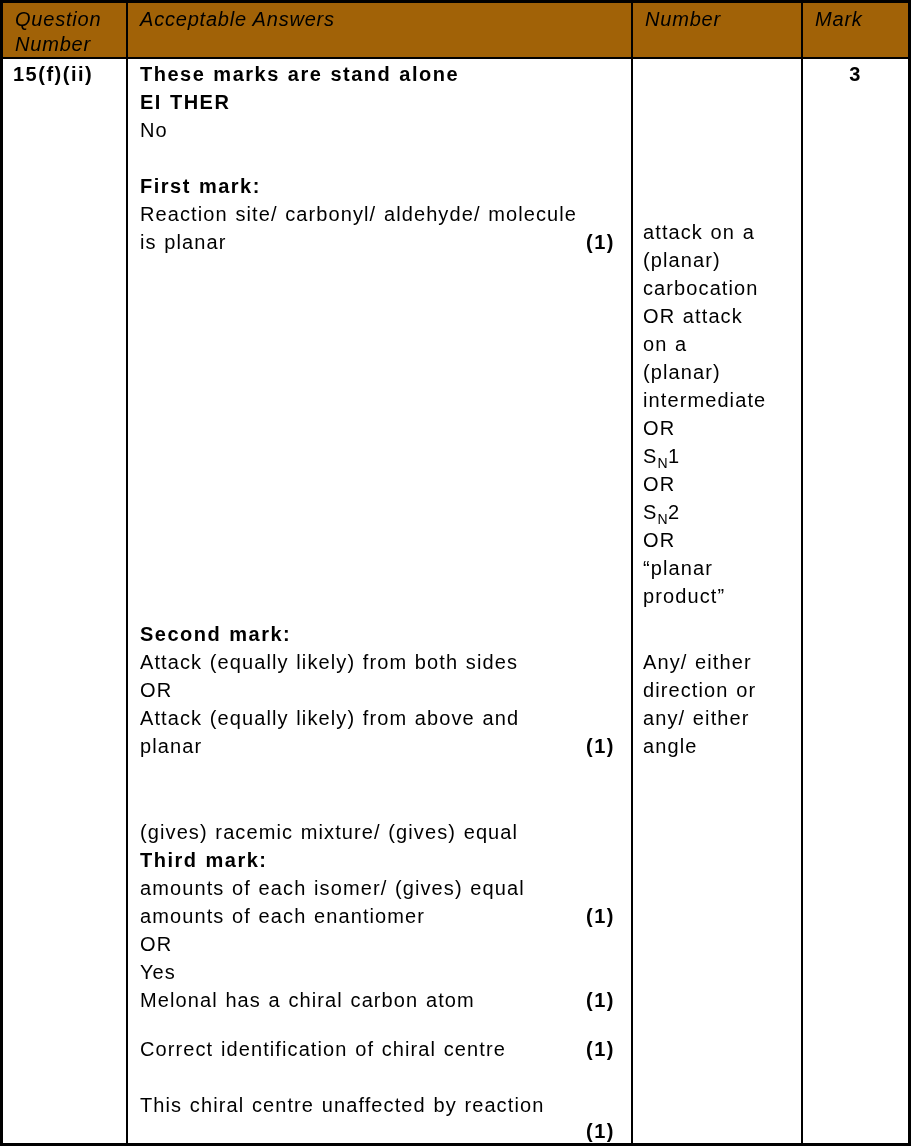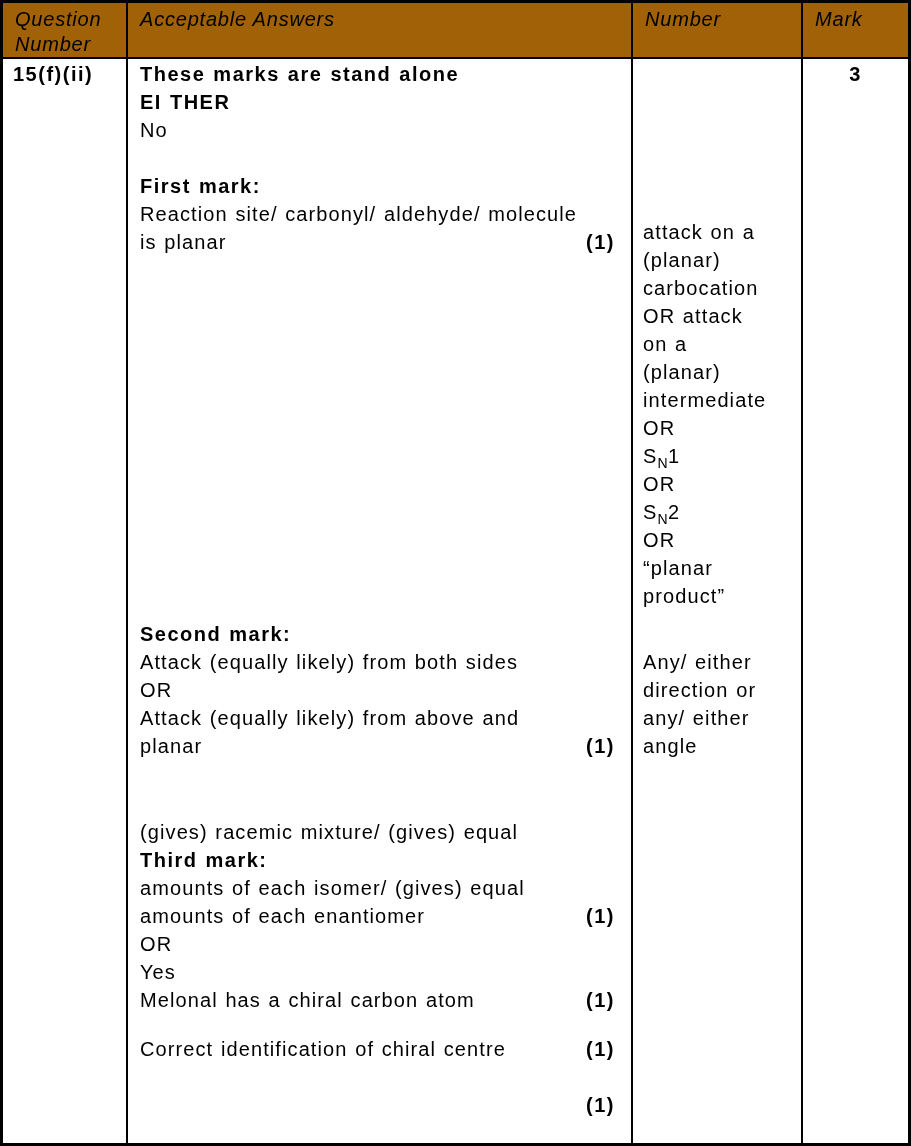--- a/index.html
+++ b/index.html
@@ -118,20 +118,21 @@
         </div>
 
         <div class="blk" style="top:976px;">
           <div class="ln flexln">
             <span>Correct identification of chiral centre</span>
             <span class="mk">(1)</span>
           </div>
         </div>
 
         <div class="blk" style="top:1033px;">
+          <div class="ln tight">This chiral centre unaffected by reaction</div>
           <div class="ln tight rt"><span class="mk">(1)</span></div>
         </div>
       </div>
 
       <div class="c3">
         <div class="blk" style="top:123px;margin-top:36px;">
           <div class="ln">attack on a</div>
           <div class="ln">(planar)</div>
           <div class="ln">carbocation</div>
           <div class="ln">OR attack</div>

